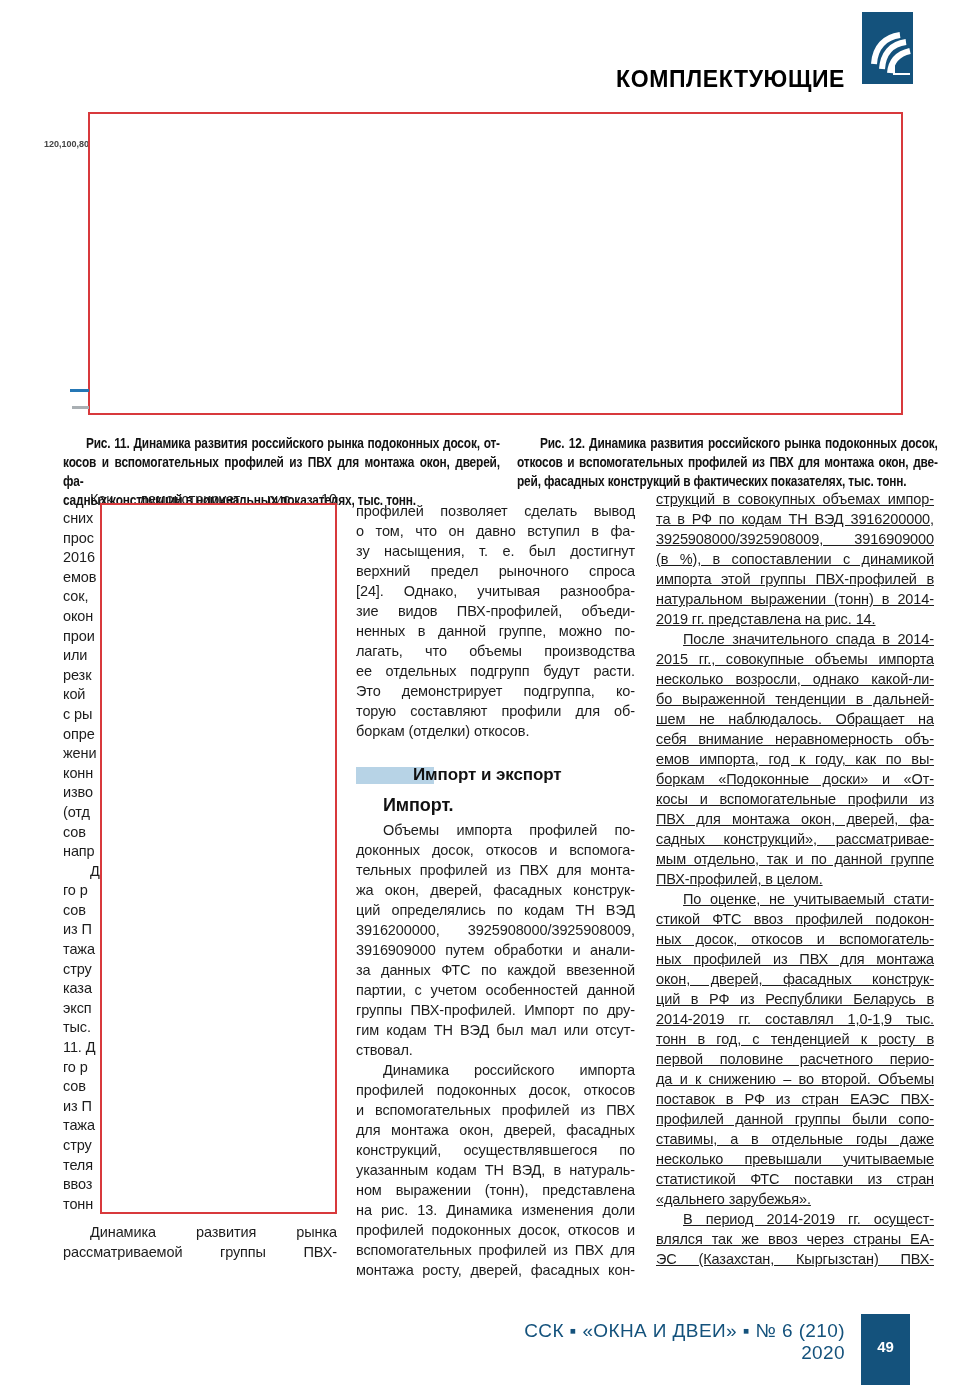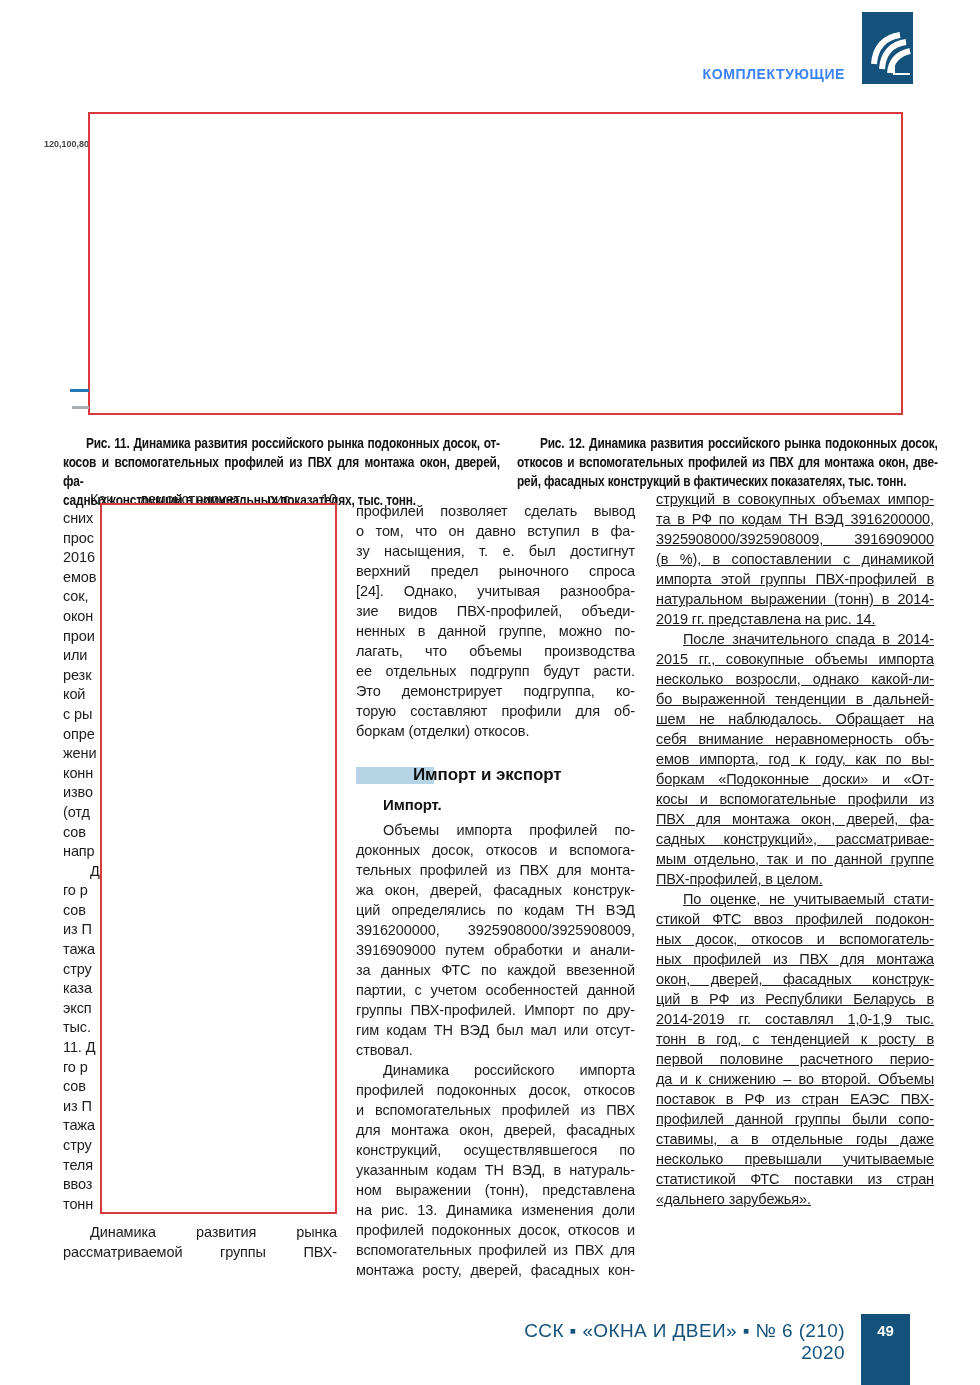--- a/index.html
+++ b/index.html
@@ -1,21 +1,21 @@
 <!DOCTYPE html>
 <html><head>
 <meta charset="utf-8">
 <style>
   html,body { margin:0; padding:0; background:#ffffff; }
   .page { position:relative; width:980px; height:1385px; background:#fff;
           font-family:"Liberation Sans", sans-serif; color:#1e1e1e; overflow:hidden; }
 
   
-  .header-label { position:absolute; top:66px; right:135px; font-size:14px; font-weight:bold;
-                  letter-spacing:0.6px; color:#3b82f6; }
+  .header-label { position:absolute; top:66px; right:135px; font-size:23px; font-weight:bold;
+                  letter-spacing:0.6px; color:#000000; }
   .logo { position:absolute; left:862px; top:12px; width:51px; height:72px; background:#14527c; }
 
   
   .fig-box { position:absolute; left:88px; top:112px; width:815px; height:303px;
              border:2px solid #d8393c; background:#fff; box-sizing:border-box; }
   .yticks { position:absolute; left:44px; top:139px; width:40px; height:219px;
             display:flex; flex-direction:row; justify-content:space-between;
             font-size:9px; font-weight:bold; color:#444; }
   .yticks .line { text-align:right !important; text-align-last:right !important; line-height:10px; }
   .legend-blue { position:absolute; left:70px; top:389px; width:19px; height:3px; background:#2577b5; }
@@ -43,27 +43,27 @@
 
   
   .overlay { position:absolute; left:100px; top:503px; width:237px; height:711px;
              background:#fff; border:2px solid #d8393c; box-sizing:border-box; z-index:5; }
 
   
   .sec-head { position:relative; margin:24px 0 10px 0; font-size:17px; line-height:20px;
               font-weight:bold; color:#111; text-indent:27px;padding-left:30px; }
   .hl-box { position:absolute; left:0; top:2px; width:78px; height:17px; background:#b7d3e6; }
   .sec-head-text { position:relative; z-index:1; }
-  .sub-head { font-weight:bold; font-size:15px; line-height:20px; margin:0 0 5px 0; text-indent:27px; color:#111; }
+  .sub-head { font-weight:bold; font-size:18px; line-height:20px; margin:0 0 5px 0; text-indent:27px; color:#111; }
 
   
   .footer-line { position:absolute; top:1320px; left:520px; width:325px; text-align:right;
                  font-size:19px; letter-spacing:0.4px; color:#14527c; }
   .page-badge { position:absolute; left:861px; top:1314px; width:49px; height:71px; background:#14527c;
-                color:#fff; font-weight:bold; font-size:15px; text-align:center; padding-top:8px;
+                color:#fff; font-weight:bold; font-size:15px; text-align:center; padding-top:24px;
                 box-sizing:border-box; }
 </style>
 </head>
 <body>
 
 <div class="page">
 
   <div class="header-label">КОМПЛЕКТУЮЩИЕ</div>
 
   <div class="logo">
@@ -233,18 +233,23 @@
         <div class="line">тонн в год, с тенденцией к росту в</div>
         <div class="line">первой половине расчетного перио-</div>
         <div class="line">да и к снижению – во второй. Объемы</div>
         <div class="line">поставок в РФ из стран ЕАЭС ПВХ-</div>
         <div class="line">профилей данной группы были сопо-</div>
         <div class="line">ставимы, а в отдельные годы даже</div>
         <div class="line">несколько превышали учитываемые</div>
         <div class="line">статистикой ФТС поставки из стран</div>
         <div class="line last">«дальнего зарубежья».</div>
       </div>
+    <div class="para">
+        <div class="line indent">В период 2014-2019 гг. осущест-</div>
+        <div class="line">влялся так же ввоз через страны ЕА-</div>
+        <div class="line">ЭС (Казахстан, Кыргызстан) ПВХ-</div>
+      </div>
   </div>
 
   <div class="footer-line">ССК ▪ «ОКНА И ДВЕИ» ▪ № 6 (210) 2020</div>
   <div class="page-badge">49</div>
 
 </div>
 
 </body></html>

